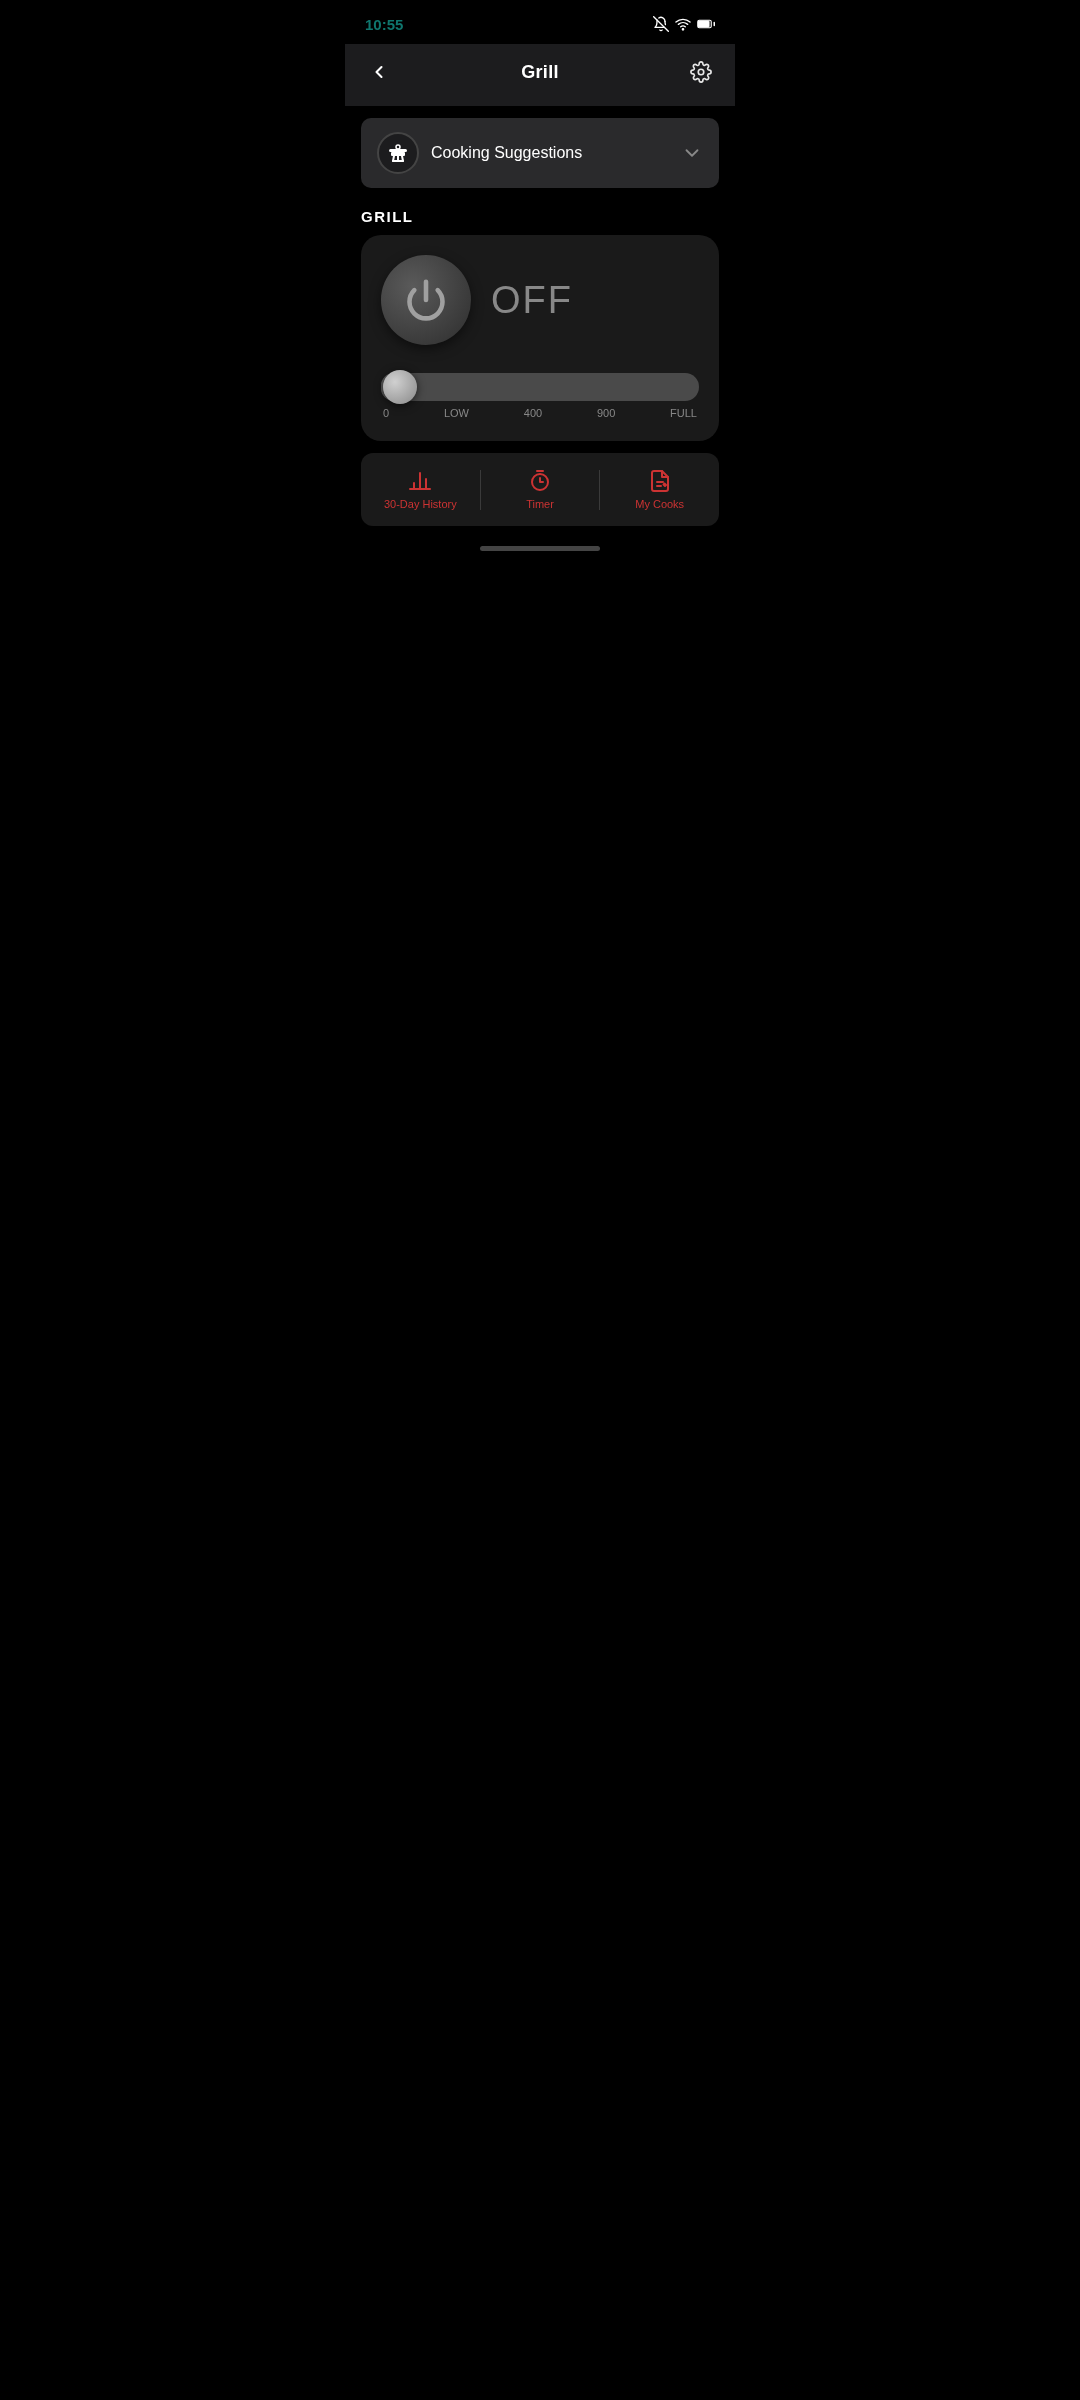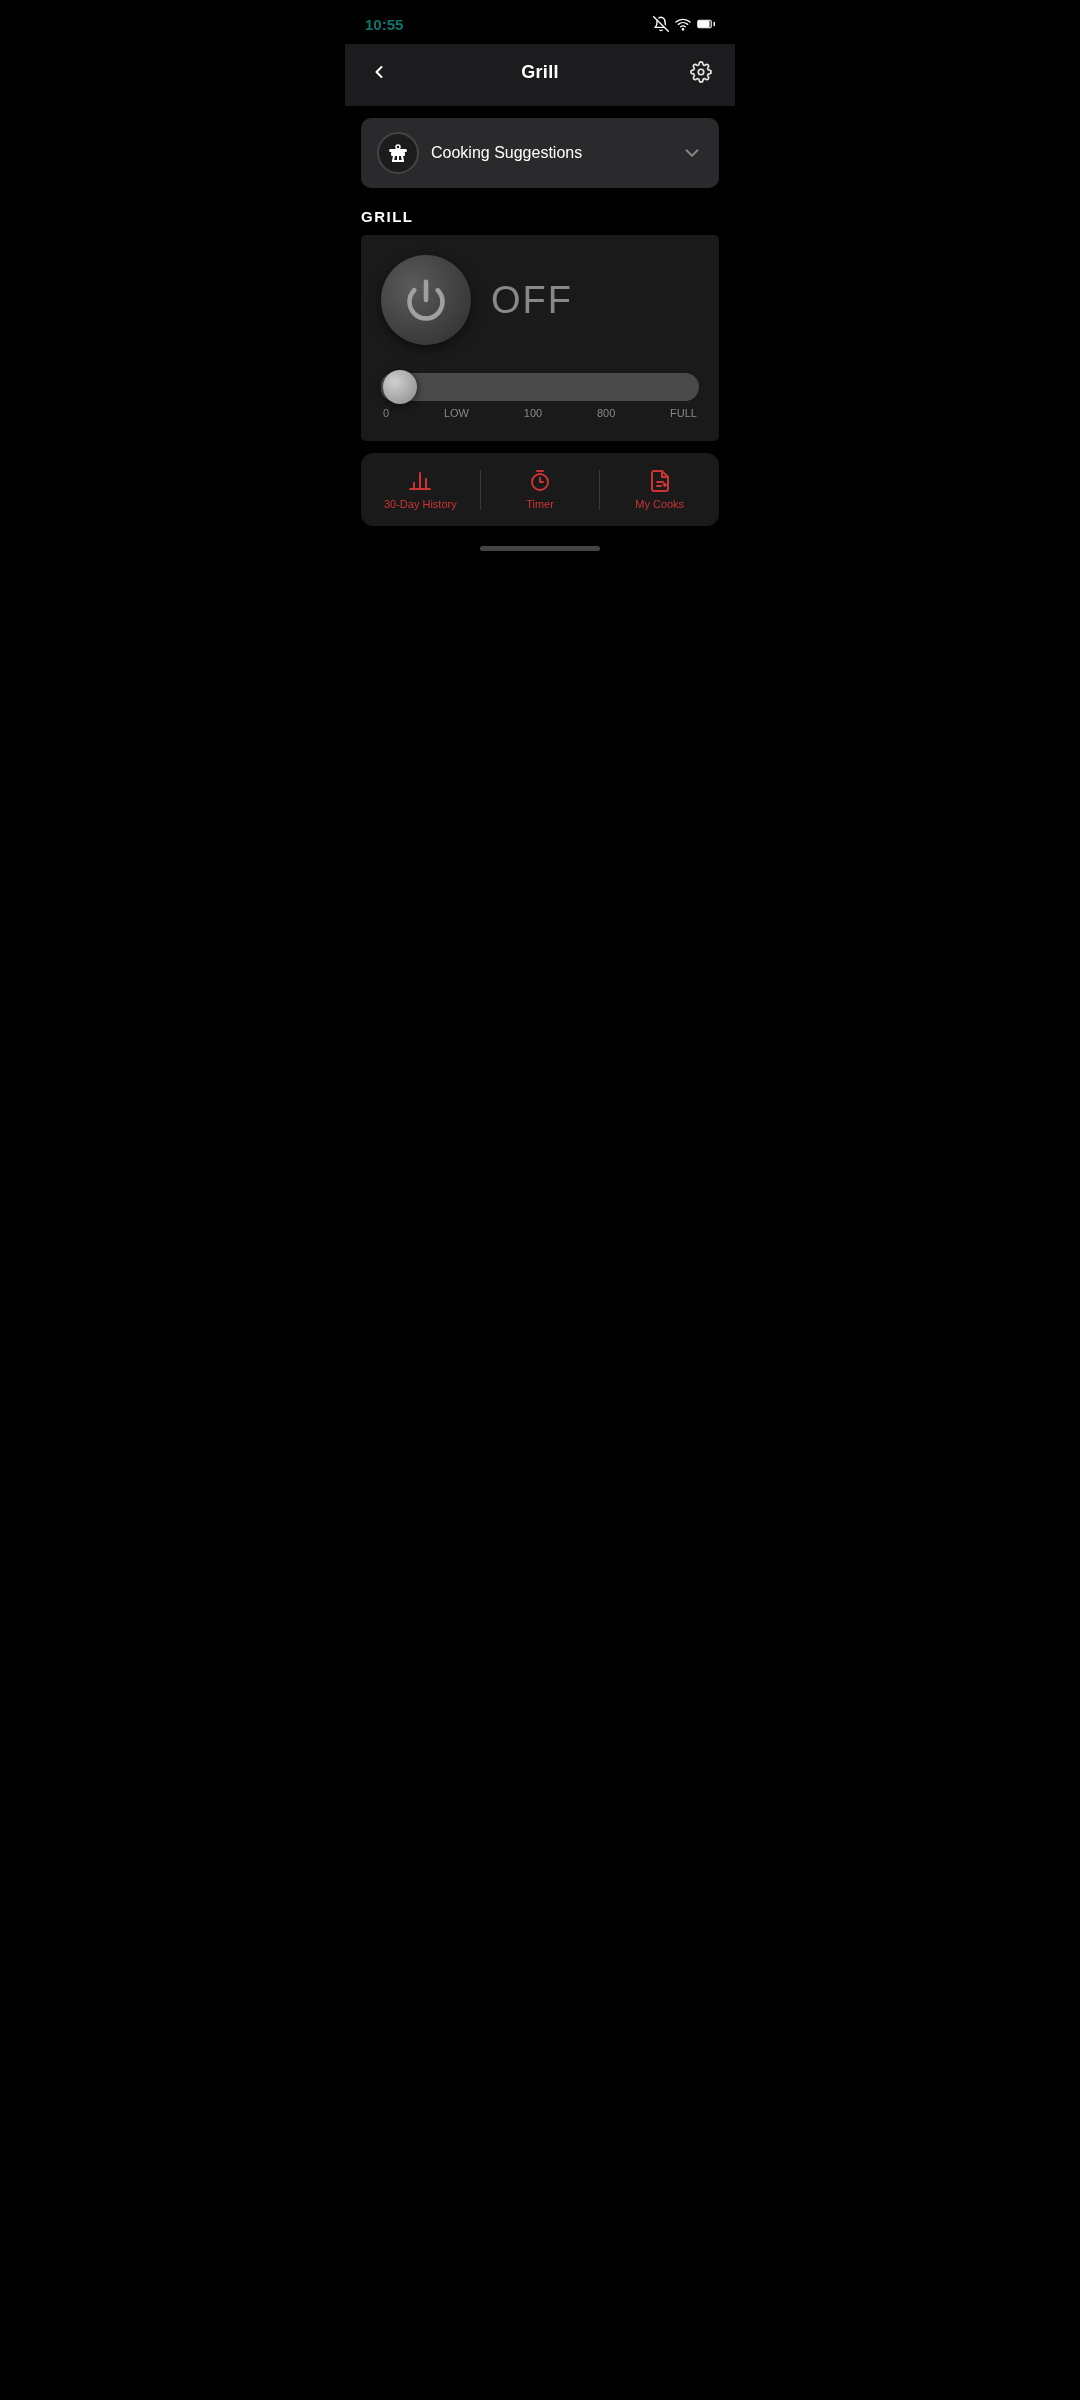--- a/index.html
+++ b/index.html
@@ -159,21 +159,21 @@
       font-weight: 700;
       color: #ffffff;
       letter-spacing: 1.5px;
       text-transform: uppercase;
     }
 
     
     .grill-card {
       margin: 4px 16px 12px 16px;
       background-color: #1a1a1a;
-      border-radius: 5px;
+      border-radius: 20px;
       padding: 20px 20px 16px 20px;
     }
 
     
     .power-row {
       display: flex;
       align-items: center;
       gap: 20px;
       margin-bottom: 28px;
     }
@@ -403,22 +403,22 @@
   </div>
 
   <div class="slider-container">
     <div class="slider-track">
       <div class="slider-fill"></div>
       <div class="slider-thumb"></div>
     </div>
     <div class="slider-labels">
       <span class="slider-label">0</span>
       <span class="slider-label">LOW</span>
-      <span class="slider-label">100</span>
-      <span class="slider-label">800</span>
+      <span class="slider-label">400</span>
+      <span class="slider-label">900</span>
       <span class="slider-label">FULL</span>
     </div>
   </div>
 </div>
 
 <div class="tab-bar">
   <div class="tab-item tab-active">
     <svg viewBox="0 0 24 24" stroke="#cc3333" fill="none" stroke-width="2" stroke-linecap="round" stroke-linejoin="round">
 
       <line x1="18" y1="20" x2="18" y2="10"></line>

